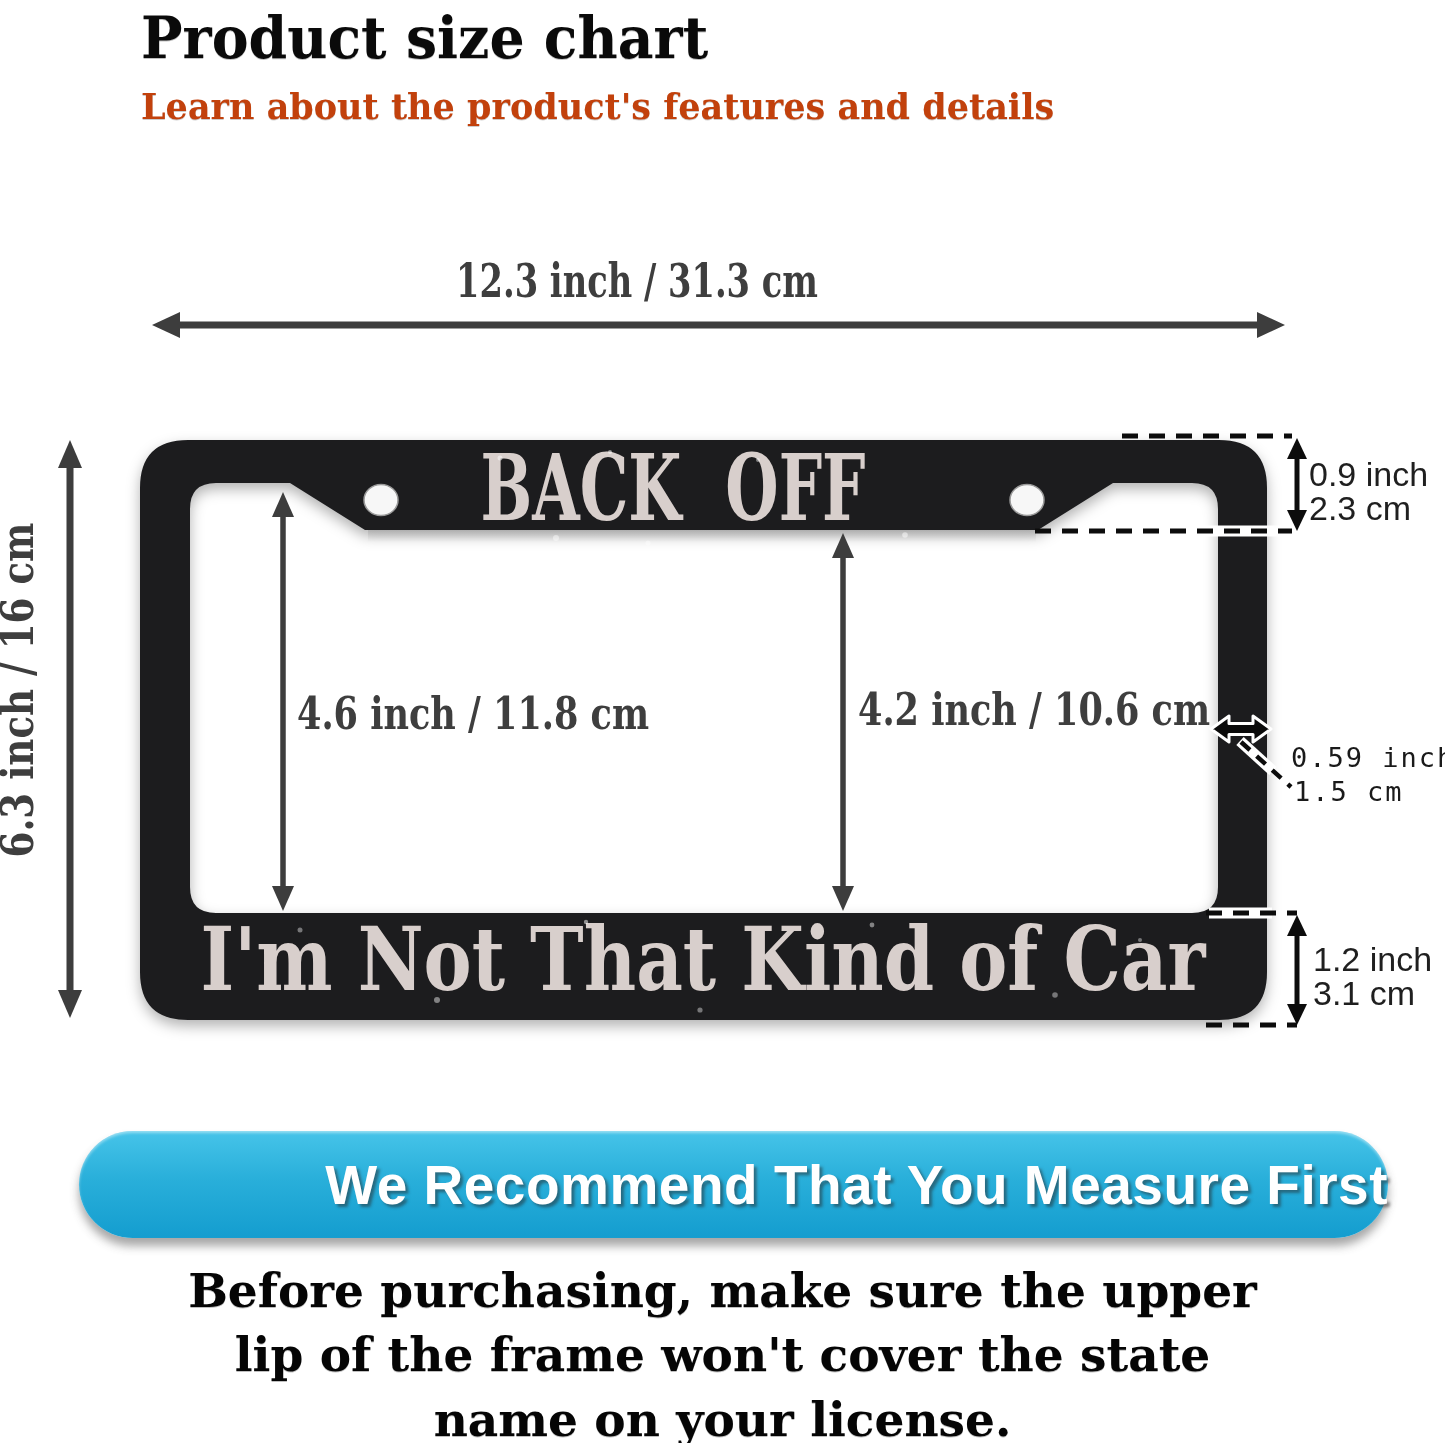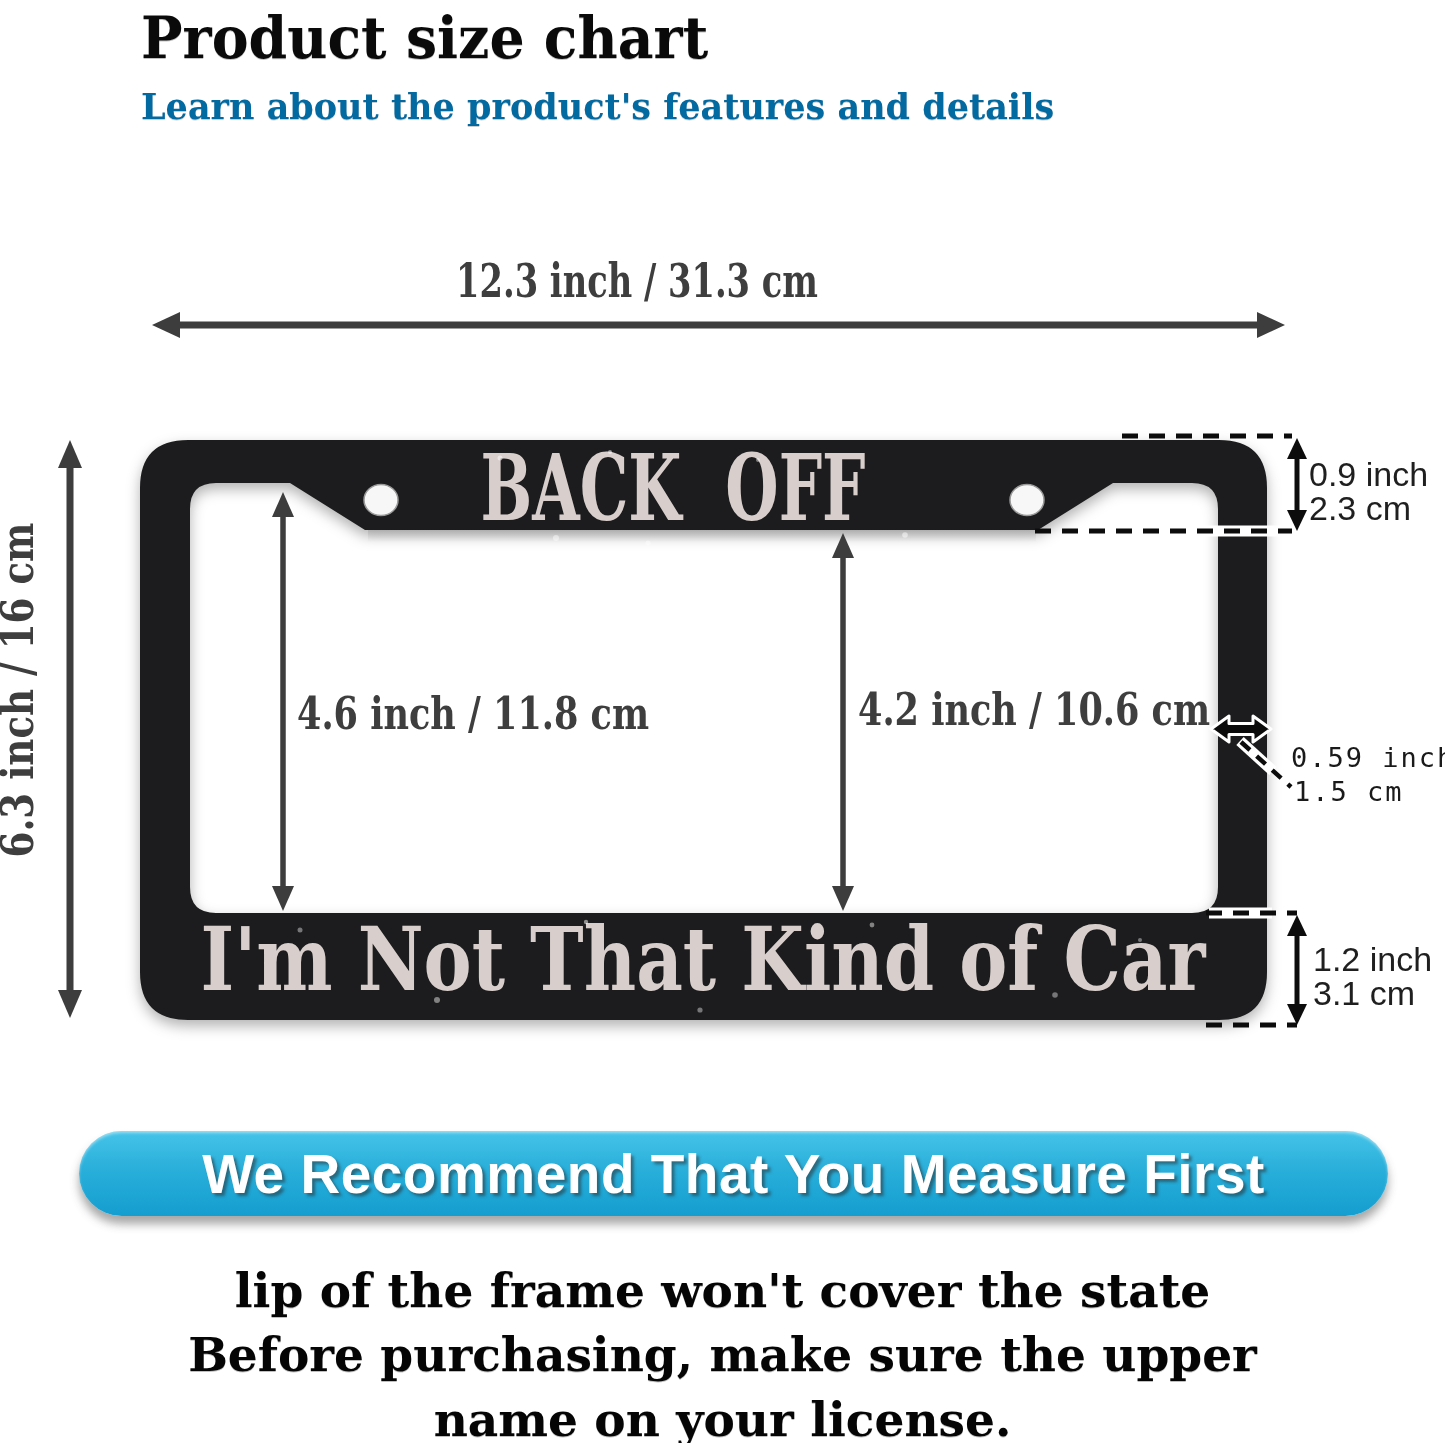--- a/index.html
+++ b/index.html
@@ -1,37 +1,37 @@
 <!DOCTYPE html>
 <html><head>
 <meta charset="utf-8">
 <style>
   html,body{margin:0;padding:0;background:#ffffff;}
   .canvas{position:relative;width:1445px;height:1443px;background:#fff;overflow:hidden;
           font-family:"DejaVu Serif", serif;}
   .title{position:absolute;left:141px;top:4px;font-size:57px;font-weight:bold;color:#0a0a0a;
          letter-spacing:0px;transform:scaleX(.97);transform-origin:left top;white-space:nowrap;
          text-shadow:0 1px 0 rgba(0,0,0,.25);}
-  .subtitle{position:absolute;left:141px;top:84px;font-size:35px;font-weight:bold;color:#0369a1;
+  .subtitle{position:absolute;left:141px;top:84px;font-size:35px;font-weight:bold;color:#c2410c;
             line-height:1.33;white-space:nowrap;text-shadow:0 1px 0 rgba(0,0,0,.2);}
   .diagram{position:absolute;left:0;top:0;}
   .frame-path{filter:drop-shadow(0px 6px 7px rgba(0,0,0,0.30));}
   .serif-label{font-family:"DejaVu Serif",serif;font-weight:bold;fill:#3e3e3e;}
   .sans-label{font-family:"Liberation Sans",sans-serif;fill:#1f1f1f;}
   .mono-label{font-family:"DejaVu Sans Mono",monospace;fill:#1a1a1a;letter-spacing:2px;}
   .arrow{fill:#3d3d3d;}
   .arrow-line{stroke:#3d3d3d;}
   .arrow-dark{fill:#0c0c0c;}
   .arrow-line-dark{stroke:#0c0c0c;}
   .dash{stroke:#0c0c0c;stroke-dasharray:16 11;stroke-width:5;fill:none;}
   .dash-under{stroke:#ffffff;stroke-width:11;fill:none;}
   .grunge{font-family:"DejaVu Serif",serif;font-weight:bold;fill:#d8cfcc;}
-  .banner{position:absolute;left:79px;top:1131px;width:1309px;height:85px;border-radius:54px;
+  .banner{position:absolute;left:79px;top:1131px;width:1309px;height:107px;border-radius:54px;
           background:linear-gradient(180deg,#46c4e9 0%,#29afda 45%,#149dcf 100%);
-          display:flex;align-items:center;justify-content:center;
+          display:flex;align-items:center;justify-content:flex-end;
           box-shadow:0 8px 10px rgba(60,60,60,.45), inset 0 2px 3px rgba(255,255,255,.45);
           font-family:"Liberation Sans",sans-serif;font-weight:bold;font-size:55px;color:#ffffff;
           text-shadow:3px 3px 3px rgba(40,40,40,.5);letter-spacing:.5px;white-space:nowrap;}
   .note{position:absolute;left:0;top:1259px;width:1445px;text-align:center;font-size:47px;
         font-weight:bold;color:#050505;line-height:1.37;text-shadow:0 1px 0 rgba(0,0,0,.25);}
 </style>
 </head>
 <body>
 
 <div class="canvas">
@@ -142,18 +142,18 @@
     </g>
     <text class="sans-label" x="1313" y="971" font-size="34">1.2 inch</text>
     <text class="sans-label" x="1313" y="1005" font-size="34">3.1 cm</text>
   </svg>
 
   <div class="banner">
     <span>We Recommend That You Measure First</span>
   </div>
 
   <div class="note">
+    <div>Before purchasing, make sure the upper</div>
     <div>lip of the frame won't cover the state</div>
-    <div>Before purchasing, make sure the upper</div>
     <div>name on your license.</div>
   </div>
 
 </div>
 
 </body></html>

